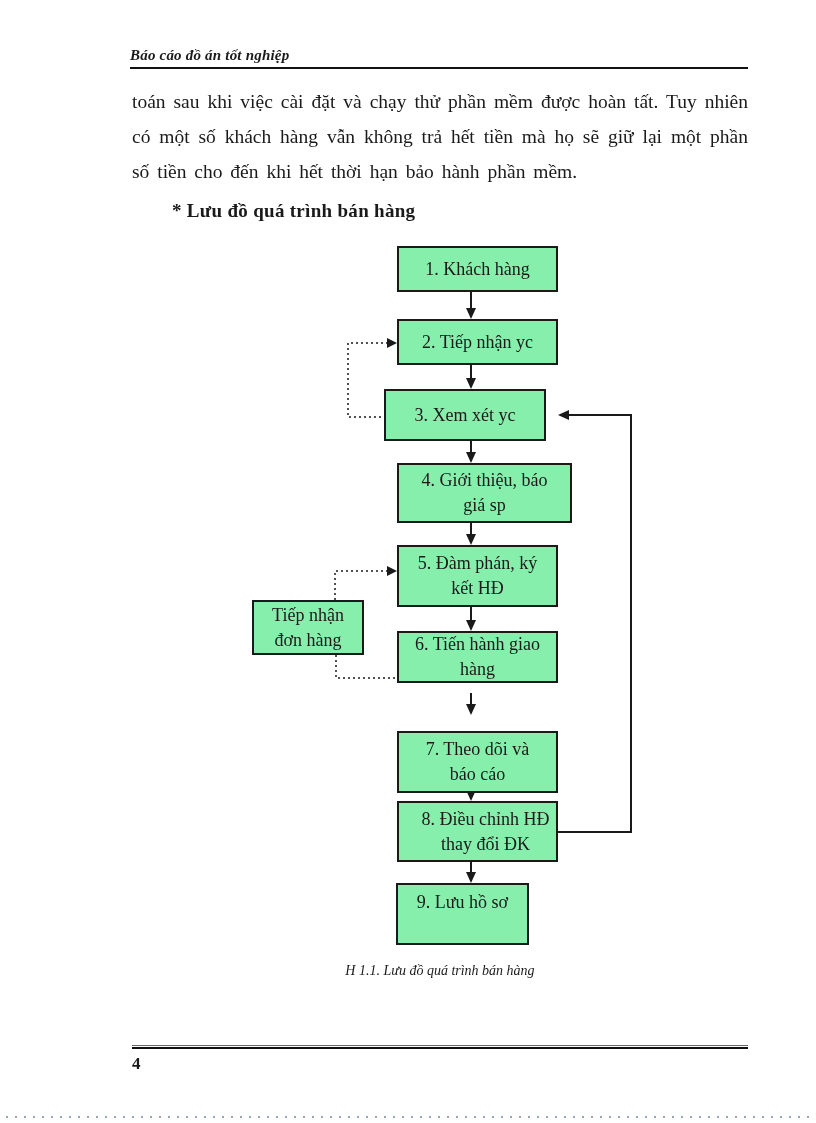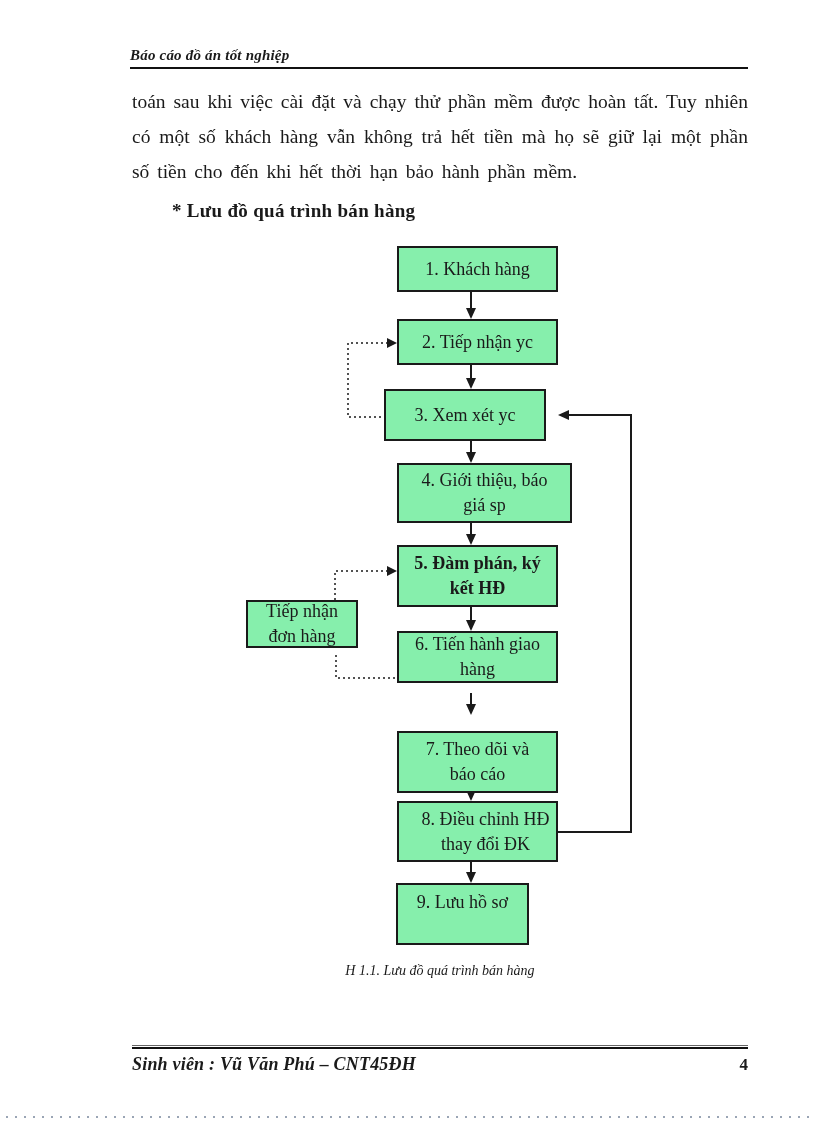--- a/index.html
+++ b/index.html
@@ -62,26 +62,26 @@
     justify-content: center;
     text-align: center;
     font-size: 18px;
     line-height: 25px;
     white-space: pre-line;
   }
   .b1 { left: 397px; top: 246px; width: 161px; height: 46px; }
   .b2 { left: 397px; top: 319px; width: 161px; height: 46px; }
   .b3 { left: 384px; top: 389px; width: 162px; height: 52px; }
   .b4 { left: 397px; top: 463px; width: 175px; height: 60px; }
-  .b5 { left: 397px; top: 545px; width: 161px; height: 62px; font-weight: bold; }
+  .b5 { left: 397px; top: 545px; width: 161px; height: 62px; }
   .b6 { left: 397px; top: 631px; width: 161px; height: 52px; text-align: center; }
   .b7 { left: 397px; top: 715px; width: 161px; height: 62px; margin-top: 16px; }
   .b8 { left: 397px; top: 801px; width: 161px; height: 61px; padding-left: 16px; }
   .b9 { left: 396px; top: 883px; width: 133px; height: 62px; padding-bottom: 24px; }
-  .side-box { left: 246px; top: 600px; width: 112px; height: 48px; }
+  .side-box { left: 252px; top: 600px; width: 112px; height: 55px; }
 
   
   .caption {
     position: absolute;
     left: 132px; top: 963px;
     width: 616px;
     text-align: center;
     font-style: italic;
     font-size: 14px;
   }
@@ -206,19 +206,18 @@
 thay đổi ĐK</div>
     <div class="fc-box b9">9. Lưu hồ sơ</div>
     <div class="fc-box side-box">Tiếp nhận
 đơn hàng</div>
   </div>
 
   <div class="caption">H 1.1. Lưu đồ quá trình bán hàng</div>
 
   <div class="footer-rule"></div>
   <div class="footer-row">
-    <span class="footer-student">Sinh viên : Vũ Văn Phú – CNT45ĐH</span>
     <span class="footer-page-number">4</span>
   </div>
 
   <div class="page-break-dots"></div>
 
 </div>
 
 </body></html>

